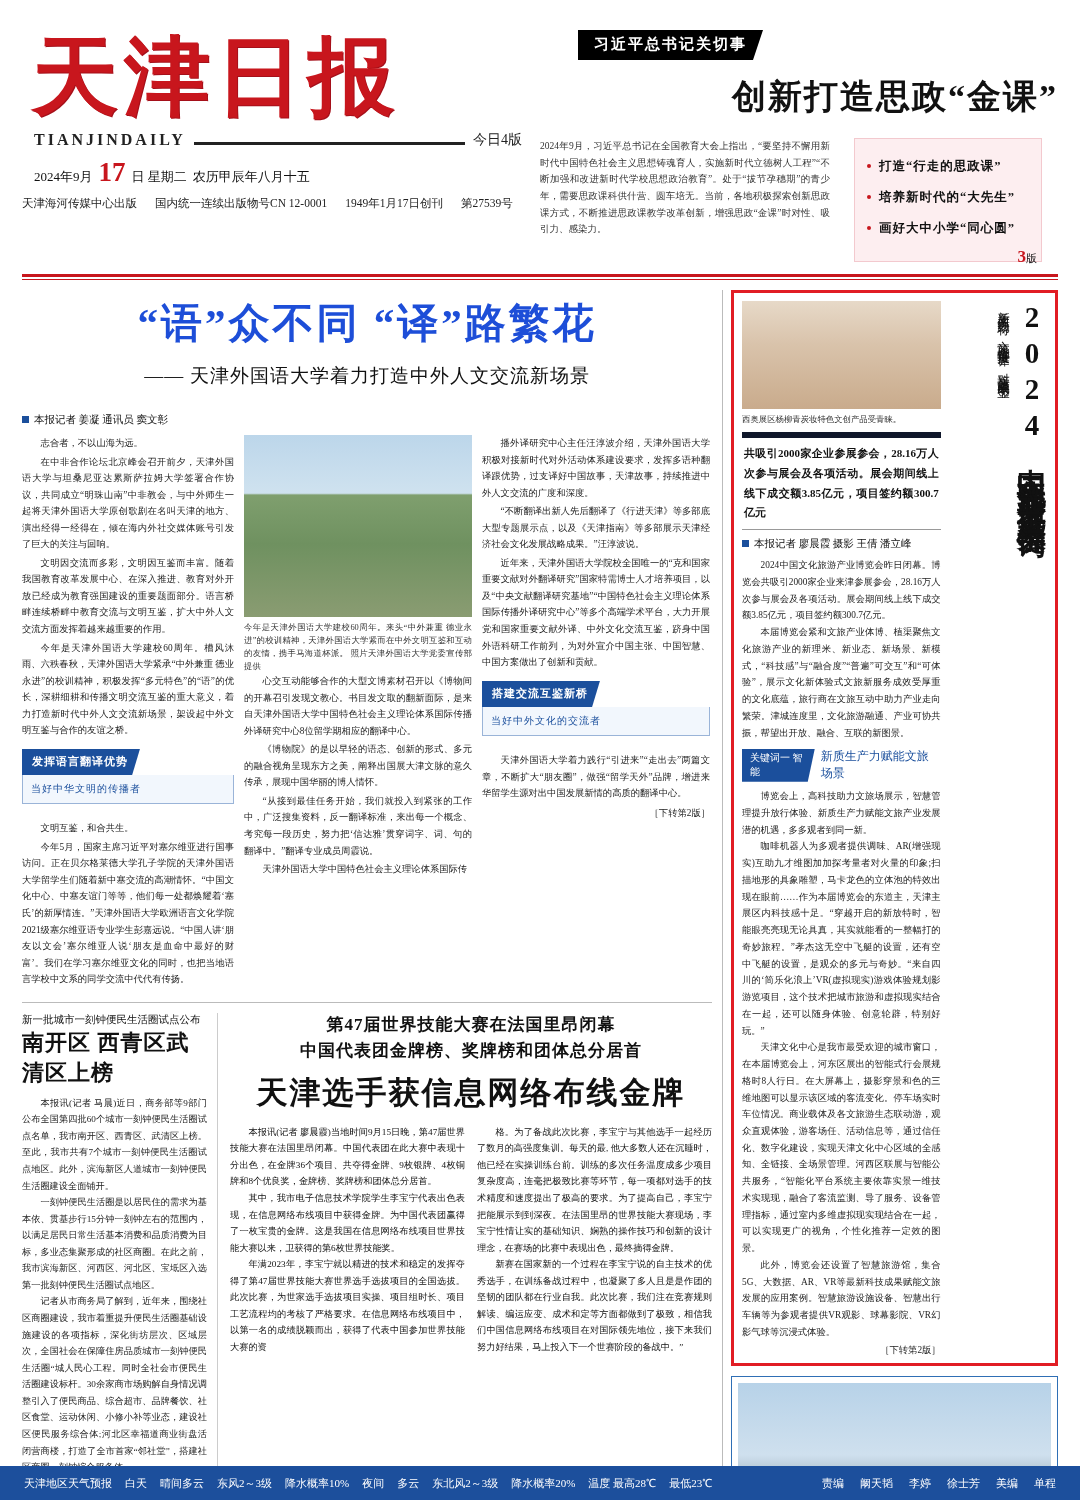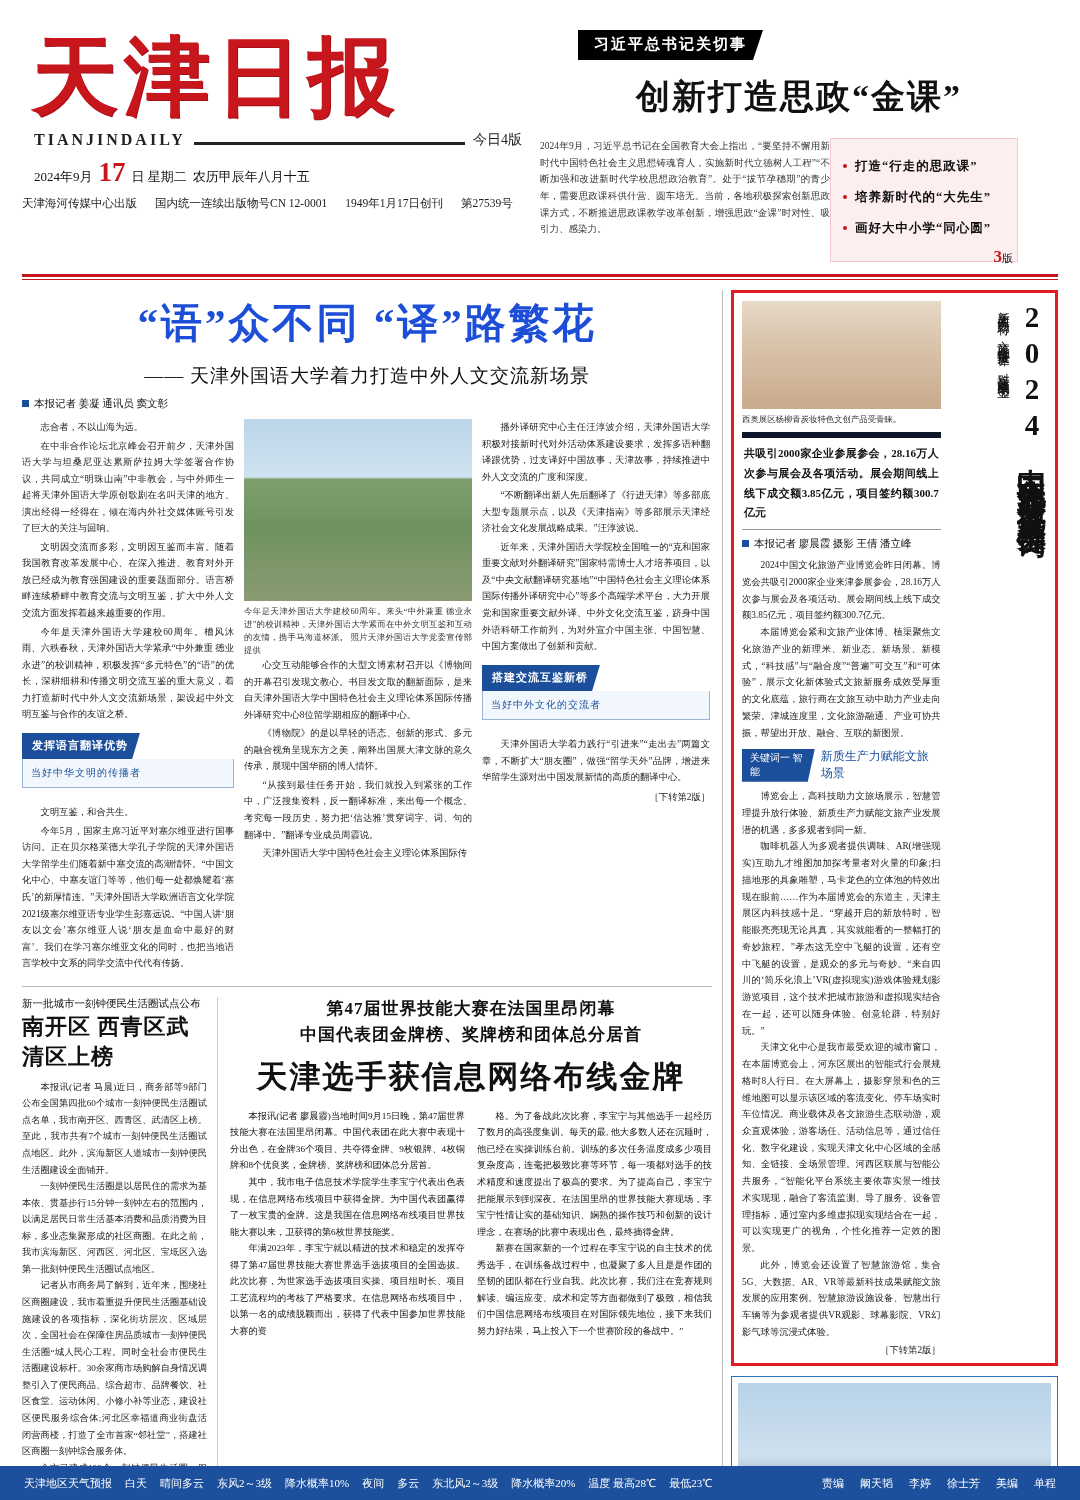--- a/index.html
+++ b/index.html
@@ -46,24 +46,24 @@
     font-size: 11.5px; color: #222; display: flex; gap: 18px;
   }
   .mh-right { flex: 1; padding-left: 18px; position: relative; }
   .sx-banner {
     background: #000000; color: #fff; font-size: 15px; font-weight: bold;
     letter-spacing: 2px; display: inline-block; padding: 5px 16px 6px 16px;
     margin-left: 38px;
     clip-path: polygon(0 0, 100% 0, calc(100% - 10px) 100%, 0 100%);
   }
   .sx-title {
-    text-align: center; font-size: 34px; font-weight: bold; letter-spacing: 2px;
+    text-align: right; font-size: 34px; font-weight: bold; letter-spacing: 2px;
     margin-top: 14px; color: #111;
   }
-  .sx-body { display: flex; margin-top: 18px; gap: 0; }
+  .sx-body { display: flex; margin-top: 18px; gap: 24px; }
   .sx-text { font-size: 9.5px; line-height: 1.75; color: #333; text-align: justify; width: 290px; }
   .sx-box {
     width: 188px; background: #fdeef0; border: 1px solid #f3c9ce;
     padding: 10px 24px 10px 12px; position: relative;
   }
   .sx-box ul { list-style: none; }
   .sx-box li {
     font-size: 12.5px; font-weight: bold; color: #111; margin: 9px 0 14px 0;
     padding-left: 12px; position: relative; letter-spacing: 1px;
   }
@@ -84,21 +84,21 @@
   .colB { width: 336px; padding-left: 8px; border-left: 1px solid #bbb; }
 
   
   .lead-title {
     text-align: center; font-size: 41px; font-weight: bold; letter-spacing: 3px;
     color: #1d4ed8; margin-top: 6px;
   }
   .lead-sub {
     text-align: center; font-size: 19px; margin-top: 12px; color: #111; letter-spacing: 1px;
   }
-  .byline { font-size: 10.5px; color: #111; margin-top: 8px; }
+  .byline { font-size: 10.5px; color: #111; margin-top: 24px; }
   .byline .sq { display: inline-block; width: 7px; height: 7px; background: #1b4f9c; margin-right: 5px; }
 
   .lead-cols { display: flex; gap: 10px; margin-top: 8px; }
   .lc { font-size: 9.3px; line-height: 1.78; text-align: justify; color: #222; }
   .lc p { text-indent: 2em; margin-bottom: 2px; }
   .lc1 { width: 212px; }
   .lc2 { width: 228px; }
   .lc3 { width: 228px; }
 
   .photo { background: #9fb7c9; position: relative; overflow: hidden; }

